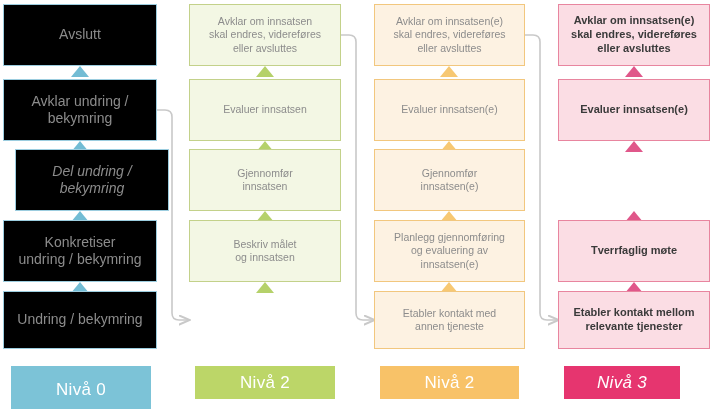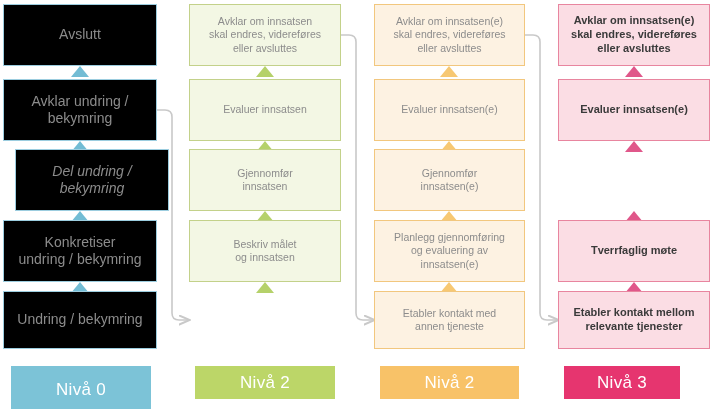--- a/index.html
+++ b/index.html
@@ -188,18 +188,18 @@
 
     <div class="box" style="left:0;top:220px;width:152px;height:62px;">
       <span class="txt">Tverrfaglig møte</span>
     </div>
     <div class="tri" style="left:67px;top:282px;"></div>
 
     <div class="box" style="left:0;top:291px;width:152px;height:58px;">
       <span class="txt">Etabler kontakt mellom<br>relevante tjenester</span>
     </div>
 
-    <div class="footer" style="left:6px;top:366px;width:116px;height:33px;">
+    <div class="footer" style="left:6px;top:366px;width:116px;height:33px;font-style:italic;">
       <span>Nivå 3</span>
     </div>
   </div>
 
 </div>
 
 </body></html>

